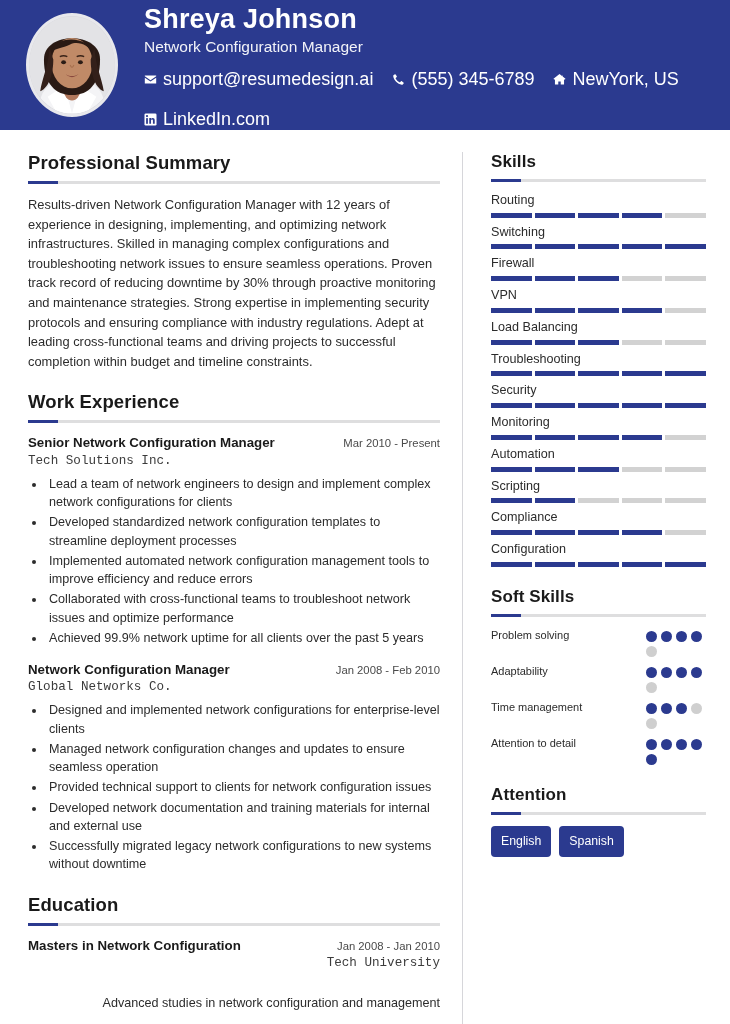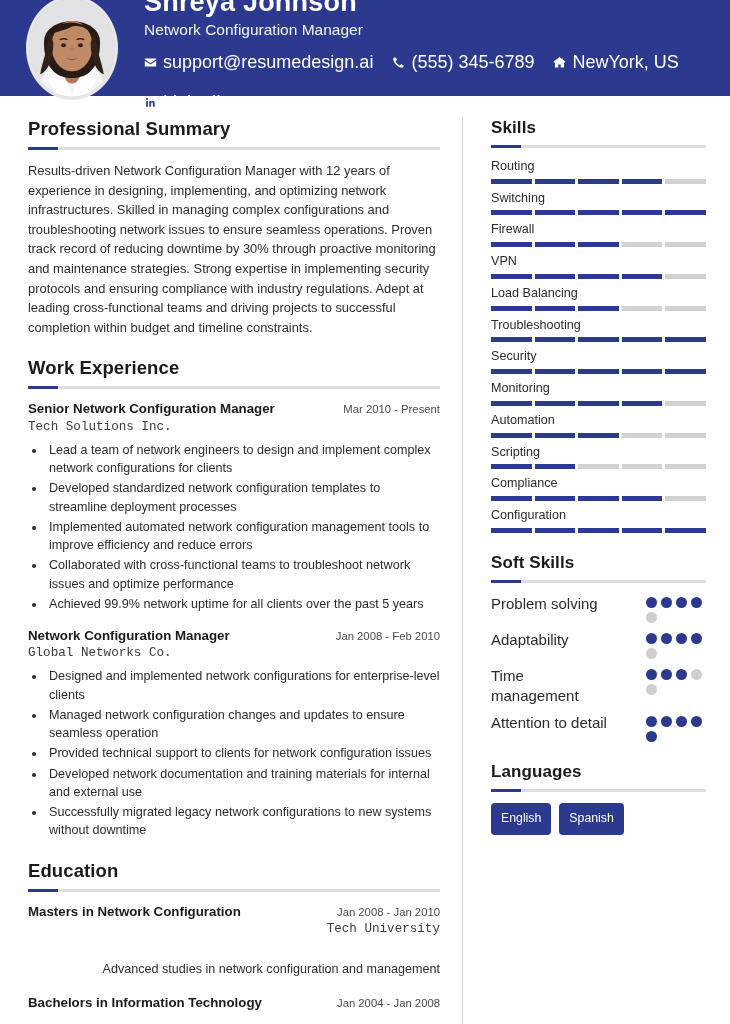--- a/index.html
+++ b/index.html
@@ -15,21 +15,21 @@
     position: relative;
     width: 730px;
     min-height: 1024px;
     background: #ffffff;
     overflow: hidden;
   }
 
   
   .header {
     background: #2B3A8F;
-    height: 96px;
+    height: 130px;
     display: flex;
     align-items: center;
     padding: 0 26px;
   }
   .avatar {
     width: 92px;
     height: 104px;
     border-radius: 50%;
     background: #d9d9dd;
     border: 3px solid #e8e8ec;
@@ -192,21 +192,21 @@
 
   
   .soft-row {
     display: flex;
     justify-content: space-between;
     align-items: flex-start;
     gap: 8px;
     margin-bottom: 7px;
   }
   .soft-label {
-    font-size: 15px;
+    font-size: 11px;
     color: #2b2b2b;
     line-height: 1.35;
     flex: 1 1 auto;
     max-width: 118px;
   }
   .dots {
     display: flex;
     flex-wrap: wrap;
     gap: 4px;
     width: 60px;
@@ -556,21 +556,21 @@
                 <div class="dot on"></div>
                 <div class="dot on"></div>
                 <div class="dot on"></div>
                 <div class="dot on"></div>
               </div>
             </div>
           </div>
       </div>
 
       <div class="section">
-        <div class="sec-title small">Languages</div>
+        <div class="sec-title small">Attention</div>
         <div class="rule"></div>
         <div class="lang-list" id="lang-list">
             <span class="lang-chip">English</span>
             <span class="lang-chip">Spanish</span>
           </div>
       </div>
 
     </div>
   </div>
 </div>

